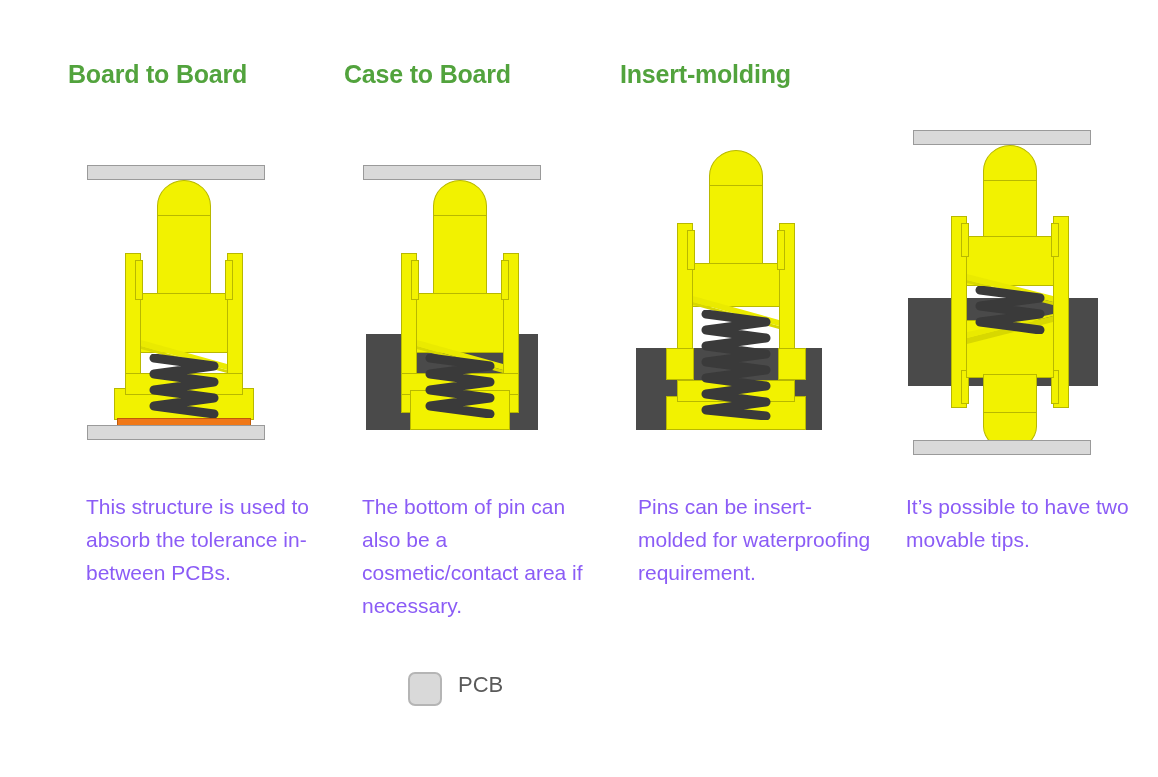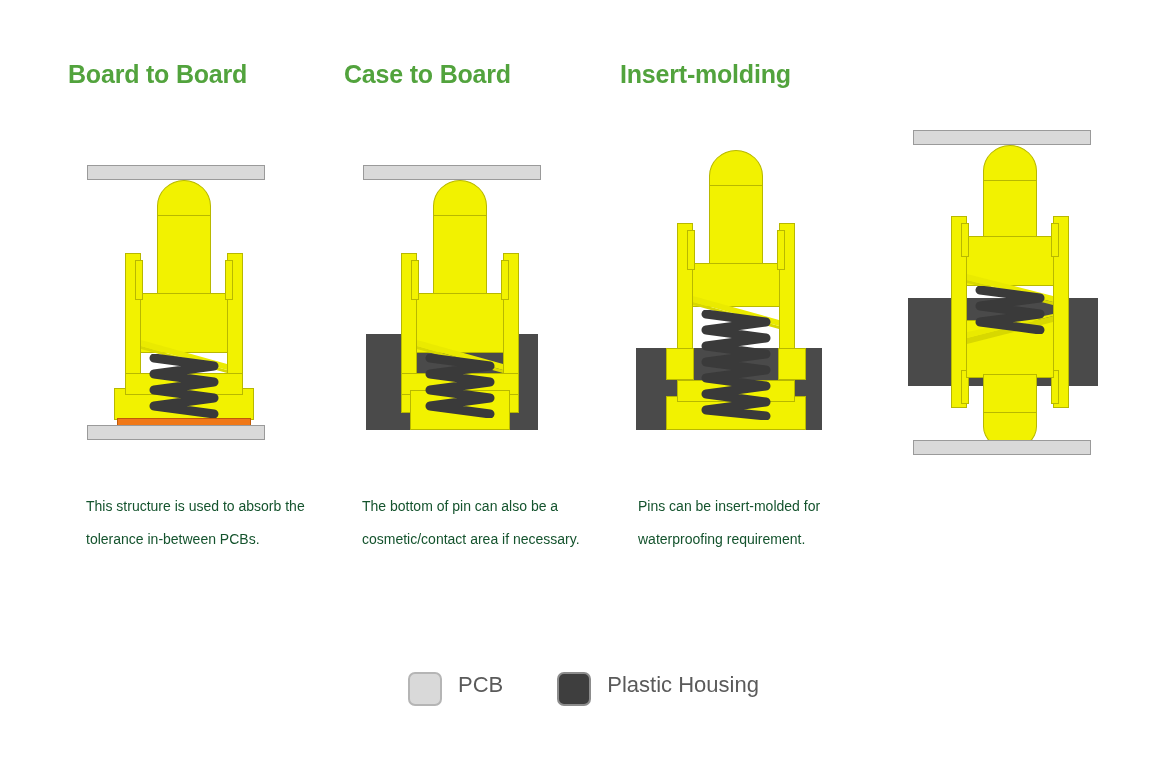--- a/index.html
+++ b/index.html
@@ -43,23 +43,23 @@
     color: #52A33D;
     letter-spacing: -0.2px;
     white-space: nowrap;
   }
 
   .col-caption {
     position: absolute;
     top: 482px;
     left: 24px;
     width: 240px;
-    font-size: 14px;
+    font-size: 21px;
     line-height: 33px;
-    color: #14532d;
+    color: #8b5cf6;
   }
   .col-3 .col-caption { left: 18px; width: 250px; }
 
   
   .figure {
     position: absolute;
     top: 110px;
     left: 0;
     width: 278px;
     height: 350px;
@@ -312,26 +312,23 @@
 
       <div class="spring" style="left:84px; top:168px; width:76px; height:48px;">
         <svg width="76" height="48" viewBox="0 0 76 48">
           <path d="M8 4 L68 12 M68 12 L8 20 M8 20 L68 28 M68 28 L8 36 M8 36 L68 44" stroke="#3a3a3a" stroke-width="9" fill="none" stroke-linecap="round"></path>
         </svg>
       </div>
 
       <div class="pcb" style="left:25px; top:322px; width:178px; height:15px;"></div>
     </div>
 
+    <div class="col-caption">It’s possible to have two movable tips.</div>
   </div>
 
   <div class="legend">
     <div class="legend-item">
       <div class="swatch swatch-pcb"></div>
       <div class="legend-label">PCB</div>
     </div>
-    <div class="legend-item">
-      <div class="swatch swatch-housing"></div>
-      <div class="legend-label">Plastic Housing</div>
-    </div>
   </div>
 
 </div>
 
 </body></html>

